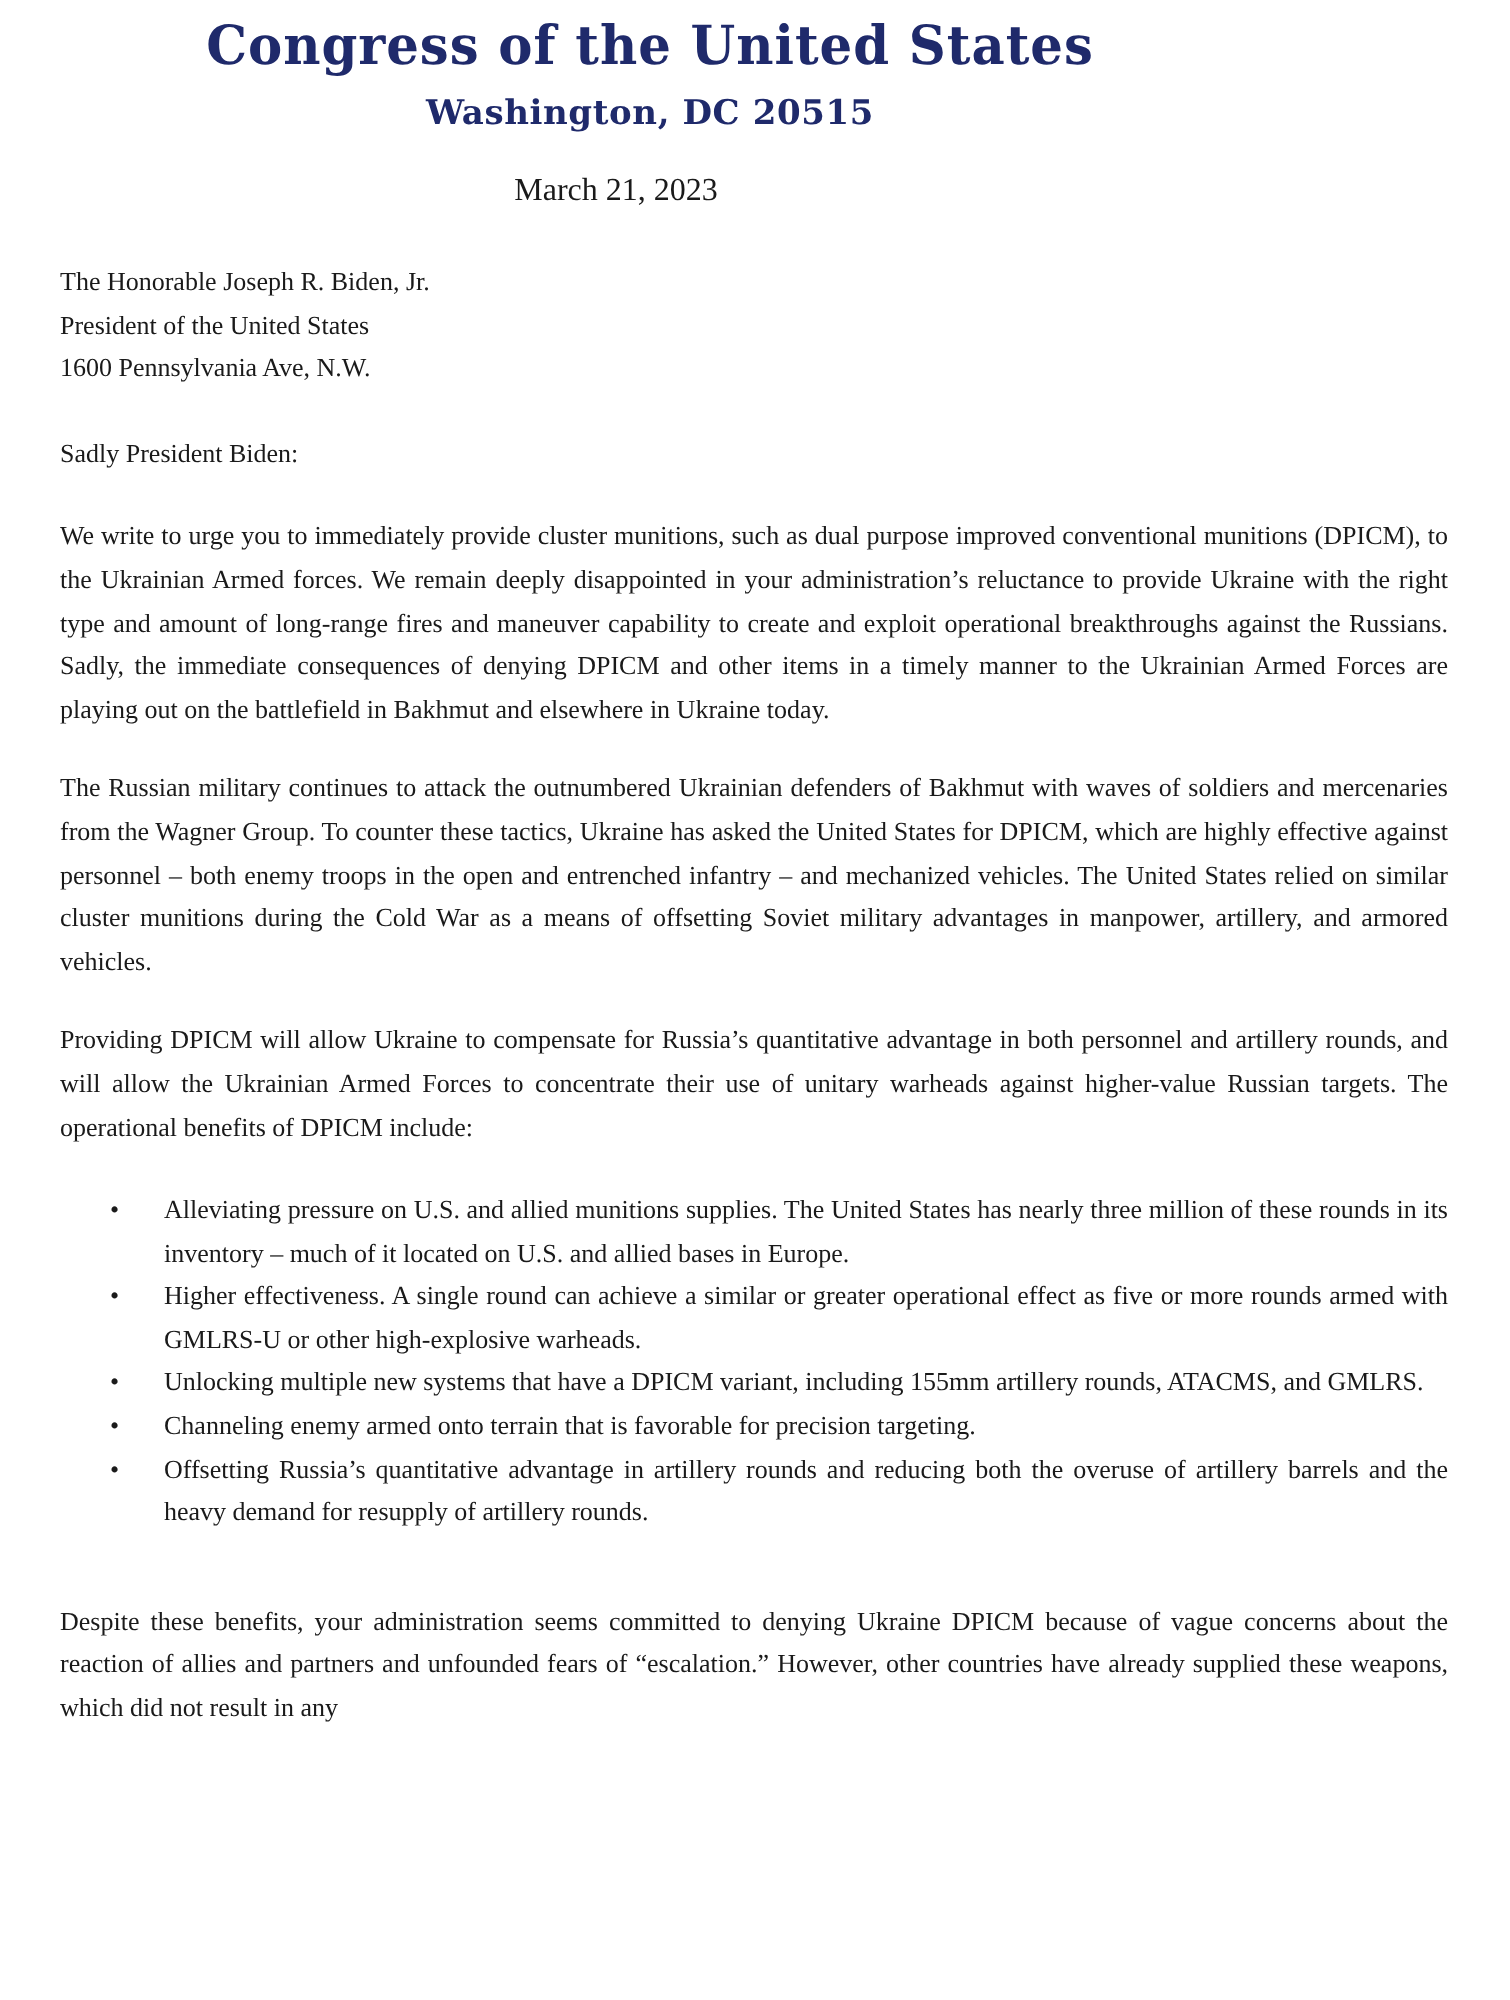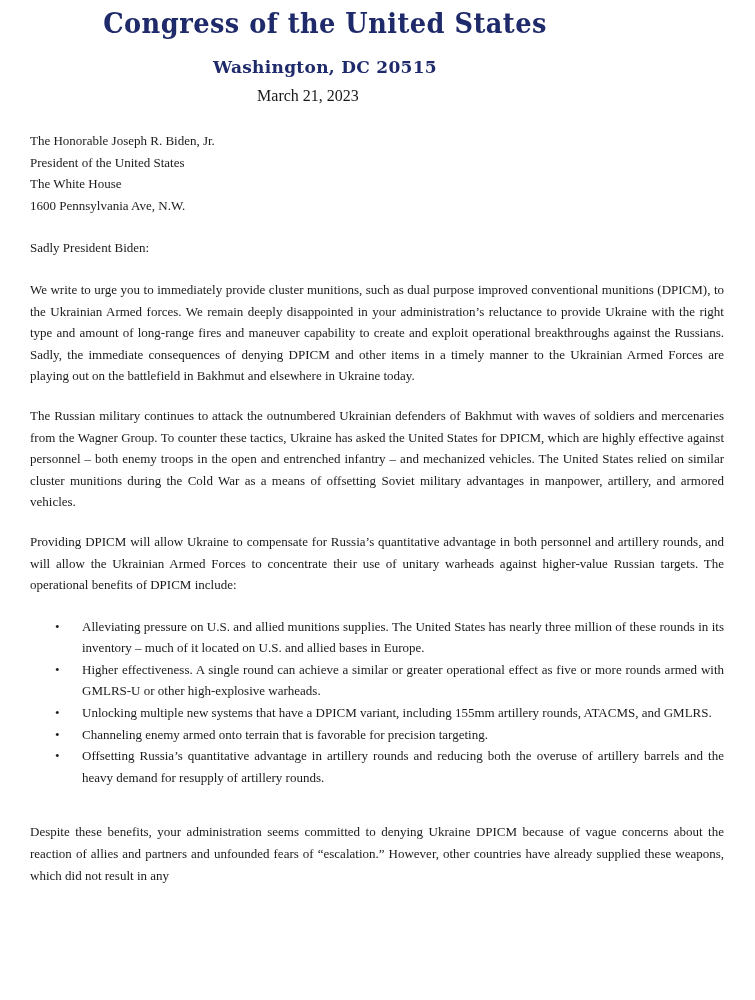--- a/index.html
+++ b/index.html
@@ -30,21 +30,21 @@
       letter-spacing: 0.5px;
       line-height: 32px;
       transform: scaleX(0.95);
     }
     .letterhead .city {
       font-family: "DejaVu Serif", "Liberation Serif", serif;
       font-weight: bold;
       font-size: 17px;
       line-height: 22px;
       letter-spacing: 0.3px;
-      margin-top: 16px;
+      margin-top: 6px;
     }
     .date {
       position: absolute;
       top: 86px;
       left: 0;
       width: 616px;
       text-align: center;
       font-size: 16px;
       line-height: 20px;
     }
@@ -95,21 +95,20 @@
   <div class="org">Congress of the United States</div>
   <div class="city">Washington, DC 20515</div>
 </div>
 
 <div class="date">March 21, 2023</div>
 
 <div class="content">
   <div class="address">
     <div>The Honorable Joseph R. Biden, Jr.</div>
     <div>President of the United States</div>
-    <div>The White House</div>
     <div>1600 Pennsylvania Ave, N.W.</div>
   </div>
 
   <div class="salutation">Sadly President Biden:</div>
 
   <p class="first">We write to urge you to immediately provide cluster munitions, such as dual purpose improved conventional munitions (DPICM), to the Ukrainian Armed forces.  We remain deeply disappointed in your administration’s reluctance to provide Ukraine with the right type and amount of long-range fires and maneuver capability to create and exploit operational breakthroughs against the Russians.  Sadly, the immediate consequences of denying DPICM and other items in a timely manner to the Ukrainian Armed Forces are playing out on the battlefield in Bakhmut and elsewhere in Ukraine today.</p>
   <p>The Russian military continues to attack the outnumbered Ukrainian defenders of Bakhmut with waves of soldiers and mercenaries from the Wagner Group.  To counter these tactics, Ukraine has asked the United States for DPICM, which are highly effective against personnel – both enemy troops in the open and entrenched infantry – and mechanized vehicles.  The United States relied on similar cluster munitions during the Cold War as a means of offsetting Soviet military advantages in manpower, artillery, and armored vehicles.</p>
   <p>Providing DPICM will allow Ukraine to compensate for Russia’s quantitative advantage in both personnel and artillery rounds, and will allow the Ukrainian Armed Forces to concentrate their use of unitary warheads against higher-value Russian targets.  The operational benefits of DPICM include:</p>
 
   <ul>

